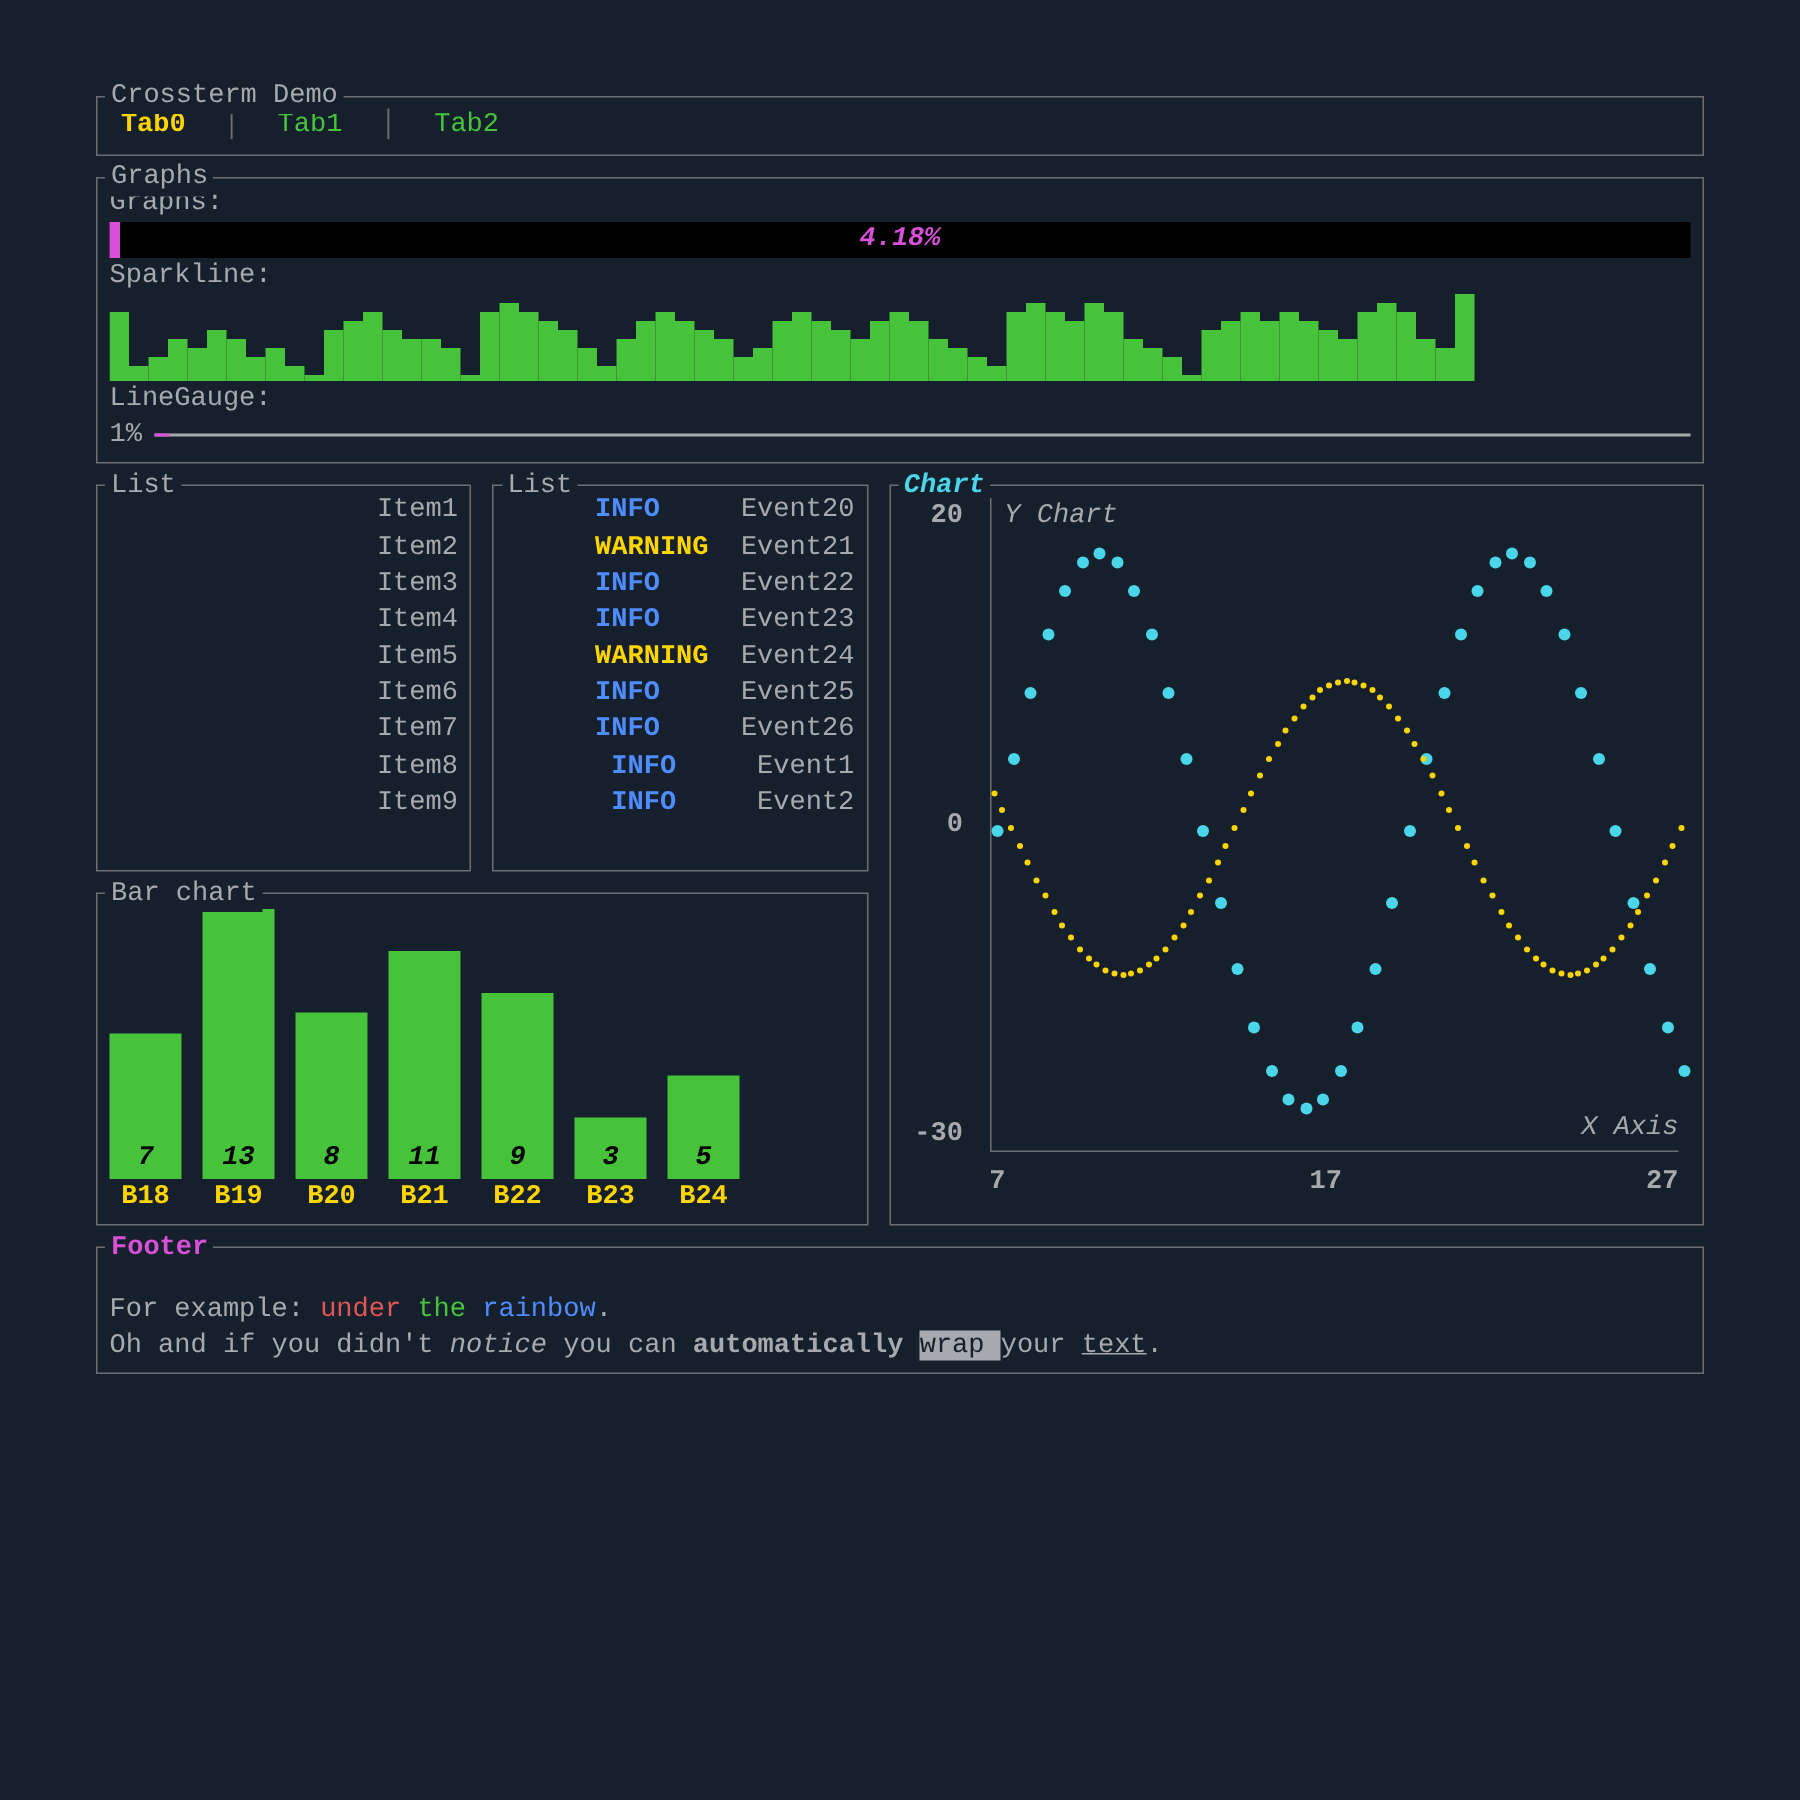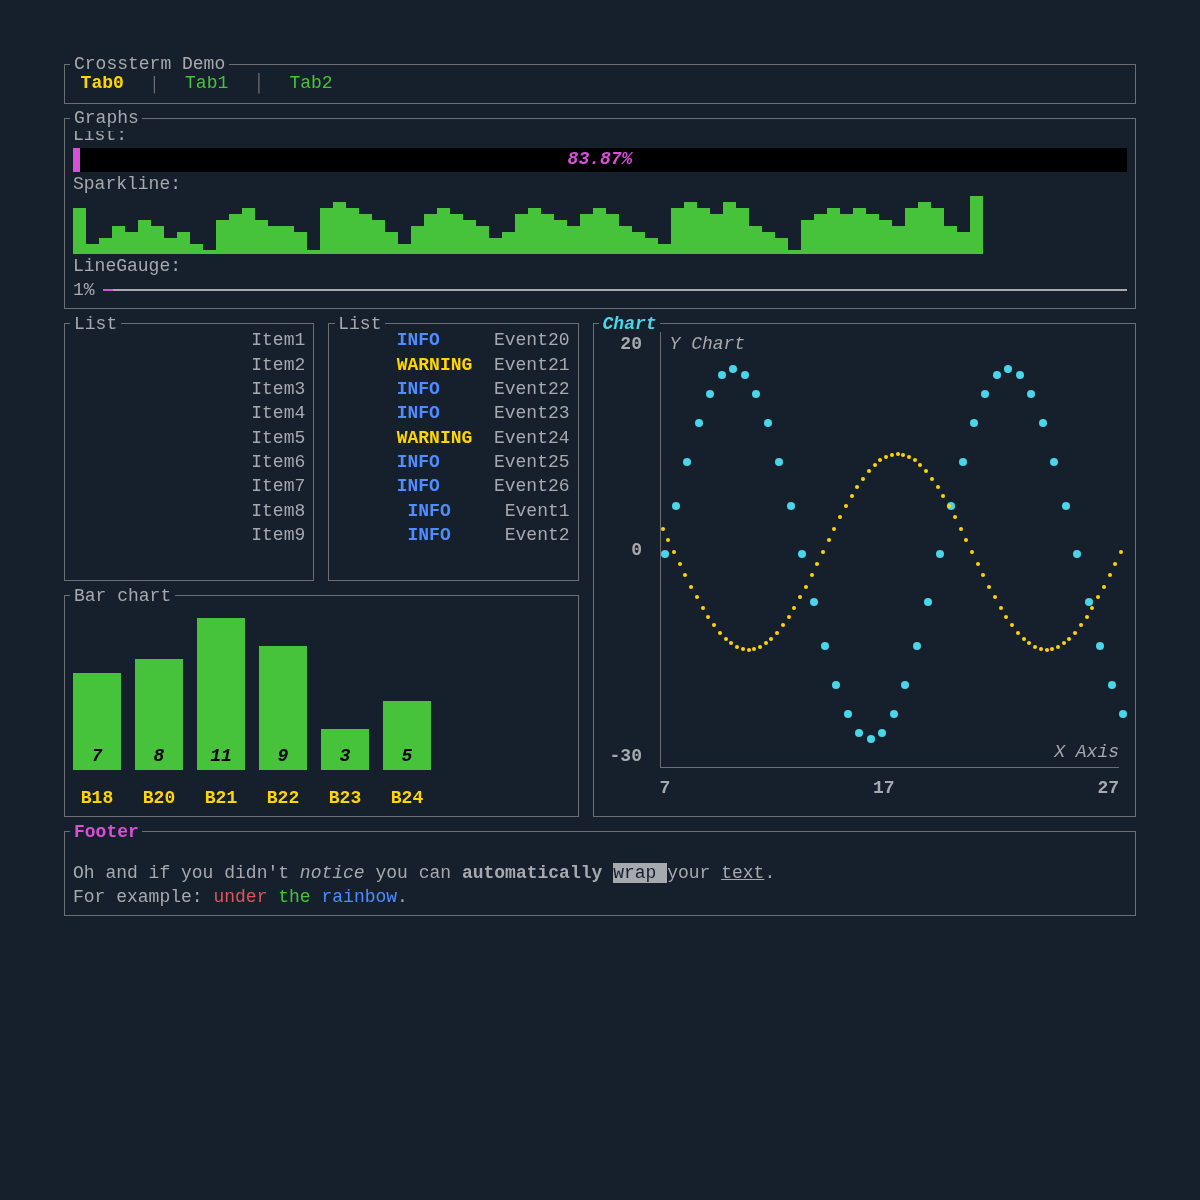--- a/index.html
+++ b/index.html
@@ -56,21 +56,21 @@
   .linegauge { display:flex; align-items:center; gap:8px; }
   .linegauge .track { flex:1; height:2px; background: var(--fg); position:relative; }
   .linegauge .fill { position:absolute; left:0; top:-0px; height:2px; background: var(--magenta);}
   .list-item { white-space:pre; }
   .lvl-INFO { color: var(--blue); font-weight:bold;}
   .lvl-WARNING { color: var(--yellow); font-weight:bold;}
   .barchart { display:flex; align-items:flex-end; height:210px; gap:14px; padding-top:6px;}
   .barcol { display:flex; flex-direction:column; align-items:center; width:48px;}
   .barcol .bar { width:100%; background: var(--green); display:flex; align-items:flex-end; justify-content:center; }
   .barcol .val { color: var(--black); font-style:italic; font-weight:bold; padding-bottom:2px;}
-  .barcol .cat { color: var(--yellow); font-weight:bold; margin-top:16px;}
+  .barcol .cat { color: var(--yellow); font-weight:bold; margin-top:0px;}
   .chart-area { position:relative; height:480px; }
   .chart-title.cyan { color: var(--cyan); font-weight:bold; font-style:italic;}
   .axis-label { color: var(--fg); font-style: italic; }
   .yticks { position:absolute; left:8px; top:4px; bottom:40px; display:flex; flex-direction:column; justify-content:space-between; font-weight:bold;}
   .plot { position:absolute; left:58px; right:8px; top:4px; bottom:40px; border-left:1px solid var(--border); border-bottom:1px solid var(--border);}
   .xticks { position:absolute; left:58px; right:8px; bottom:8px; display:flex; justify-content:space-between; font-weight:bold;}
   .dot { position:absolute; width:7px; height:7px; border-radius:50%; }
   .dot.cyan { background: var(--cyan); width:8px; height:8px;}
   .dot.yellow { background: var(--yellow); width:4px; height:4px;}
   .yaxis-label { position:absolute; left:68px; top:4px; }
@@ -89,24 +89,24 @@
     <span class="tab active">Tab0</span>
     <span class="sep">│</span>
     <span class="tab">Tab1</span>
     <span class="sep">│</span>
     <span class="tab">Tab2</span>
   </div>
 </div>
 
 <div class="panel">
   <span class="title">Graphs</span>
-  <div class="label">List:</div>
+  <div class="label">Graphs:</div>
   <div class="gauge-track">
     <div class="gauge-fill" id="gauge-fill" style="width: 0.7%;"></div>
-    <span class="gauge-text">83.87%</span>
+    <span class="gauge-text">4.18%</span>
   </div>
   <div class="label">Sparkline:</div>
   <div class="sparkline" id="sparkline">
       <span style="height: 46px;"></span>
       <span style="height: 10px;"></span>
       <span style="height: 16px;"></span>
       <span style="height: 28px;"></span>
       <span style="height: 22px;"></span>
       <span style="height: 34px;"></span>
       <span style="height: 28px;"></span>
@@ -216,20 +216,26 @@
       </div>
     </div>
     <div class="panel">
       <span class="title">Bar chart</span>
       <div class="barchart" id="barchart">
           <div class="barcol">
             <div class="bar" style="height: 96.9231px;">
               <div class="val">7</div>
             </div>
             <div class="cat">B18</div>
+          </div>
+          <div class="barcol">
+            <div class="bar" style="height: 180px;">
+              <div class="val">13</div>
+            </div>
+            <div class="cat">B19</div>
           </div>
           <div class="barcol">
             <div class="bar" style="height: 110.769px;">
               <div class="val">8</div>
             </div>
             <div class="cat">B20</div>
           </div>
           <div class="barcol">
             <div class="bar" style="height: 152.308px;">
               <div class="val">11</div>
@@ -397,20 +403,20 @@
         <span>27</span>
       </div>
     </div>
   </div>
 </div>
 
 <div class="panel">
   <span class="title footer-title">Footer</span>
   <br>
   <div>
-    <span>Oh and if you didn't </span><i>notice</i><span> you can </span><b>automatically</b><span> </span><span class="inv">wrap </span><span>your </span><u>text</u><span>.</span>
-  </div>
-  <div>
     <span>For example: </span><span class="fg-red">under</span>
     <span class="fg-green">the</span>
     <span class="fg-blue">rainbow</span><span>.</span>
   </div>
+  <div>
+    <span>Oh and if you didn't </span><i>notice</i><span> you can </span><b>automatically</b><span> </span><span class="inv">wrap </span><span>your </span><u>text</u><span>.</span>
+  </div>
 </div>
 
 </body></html>

